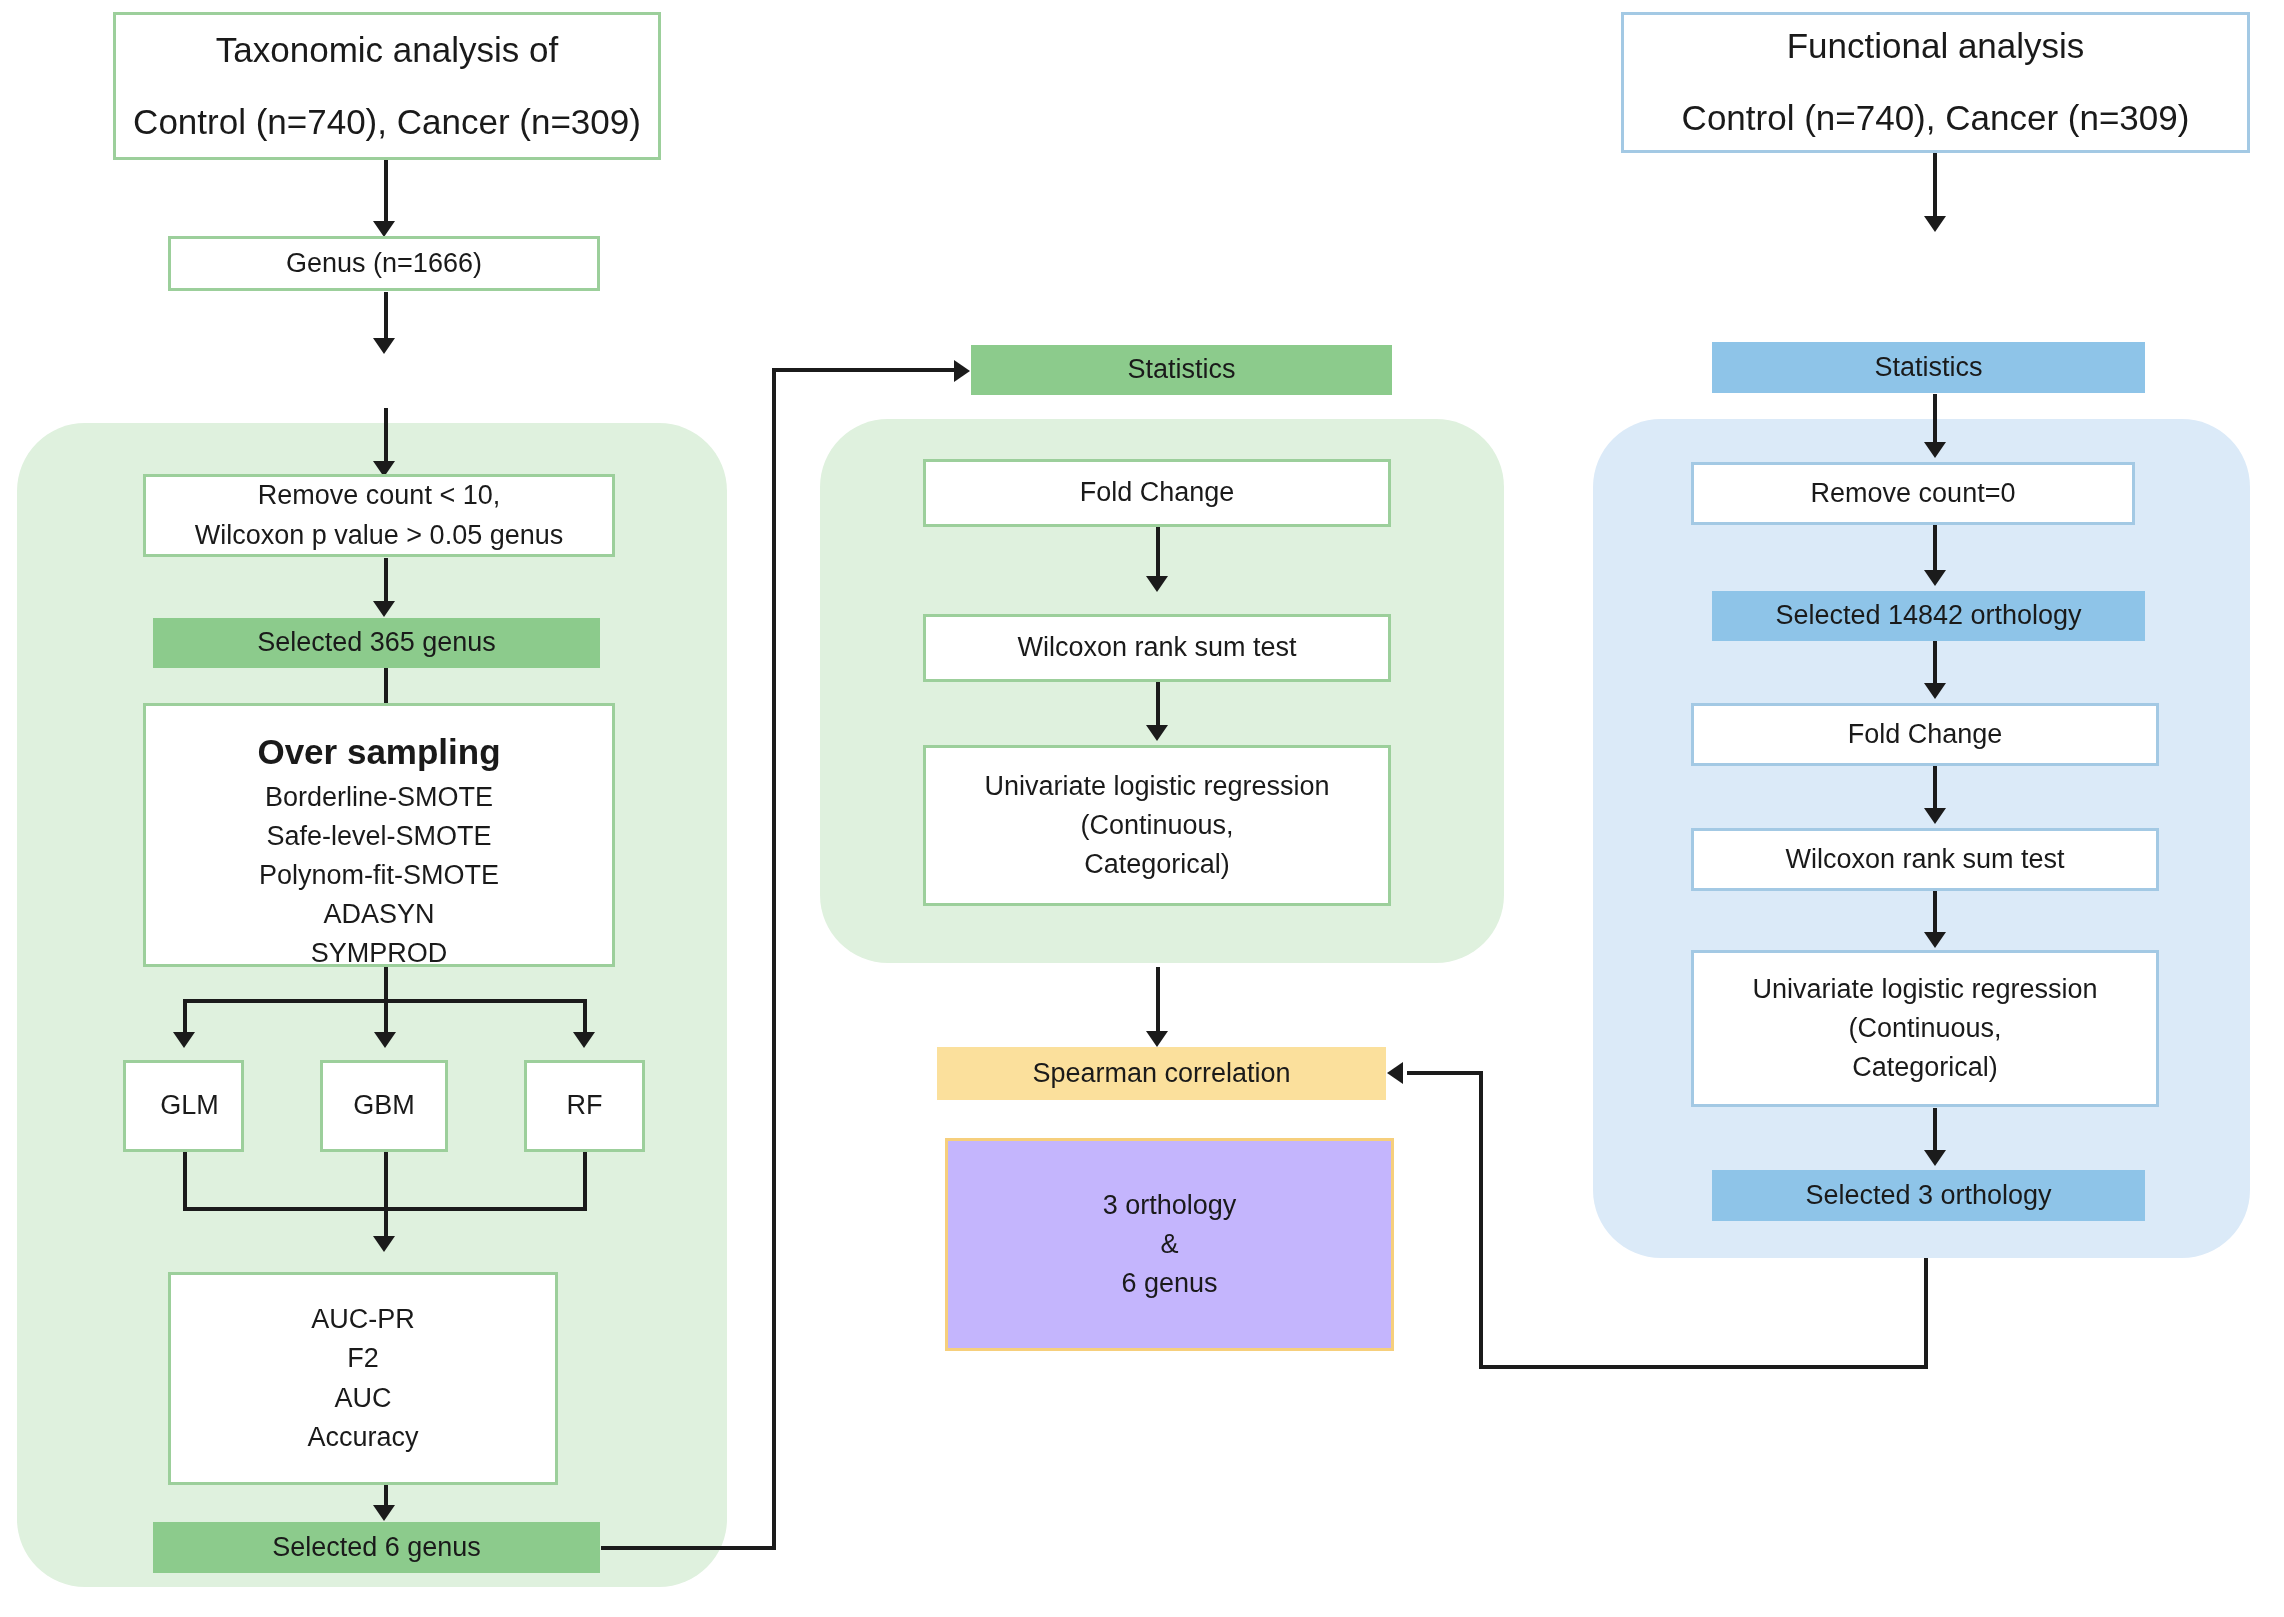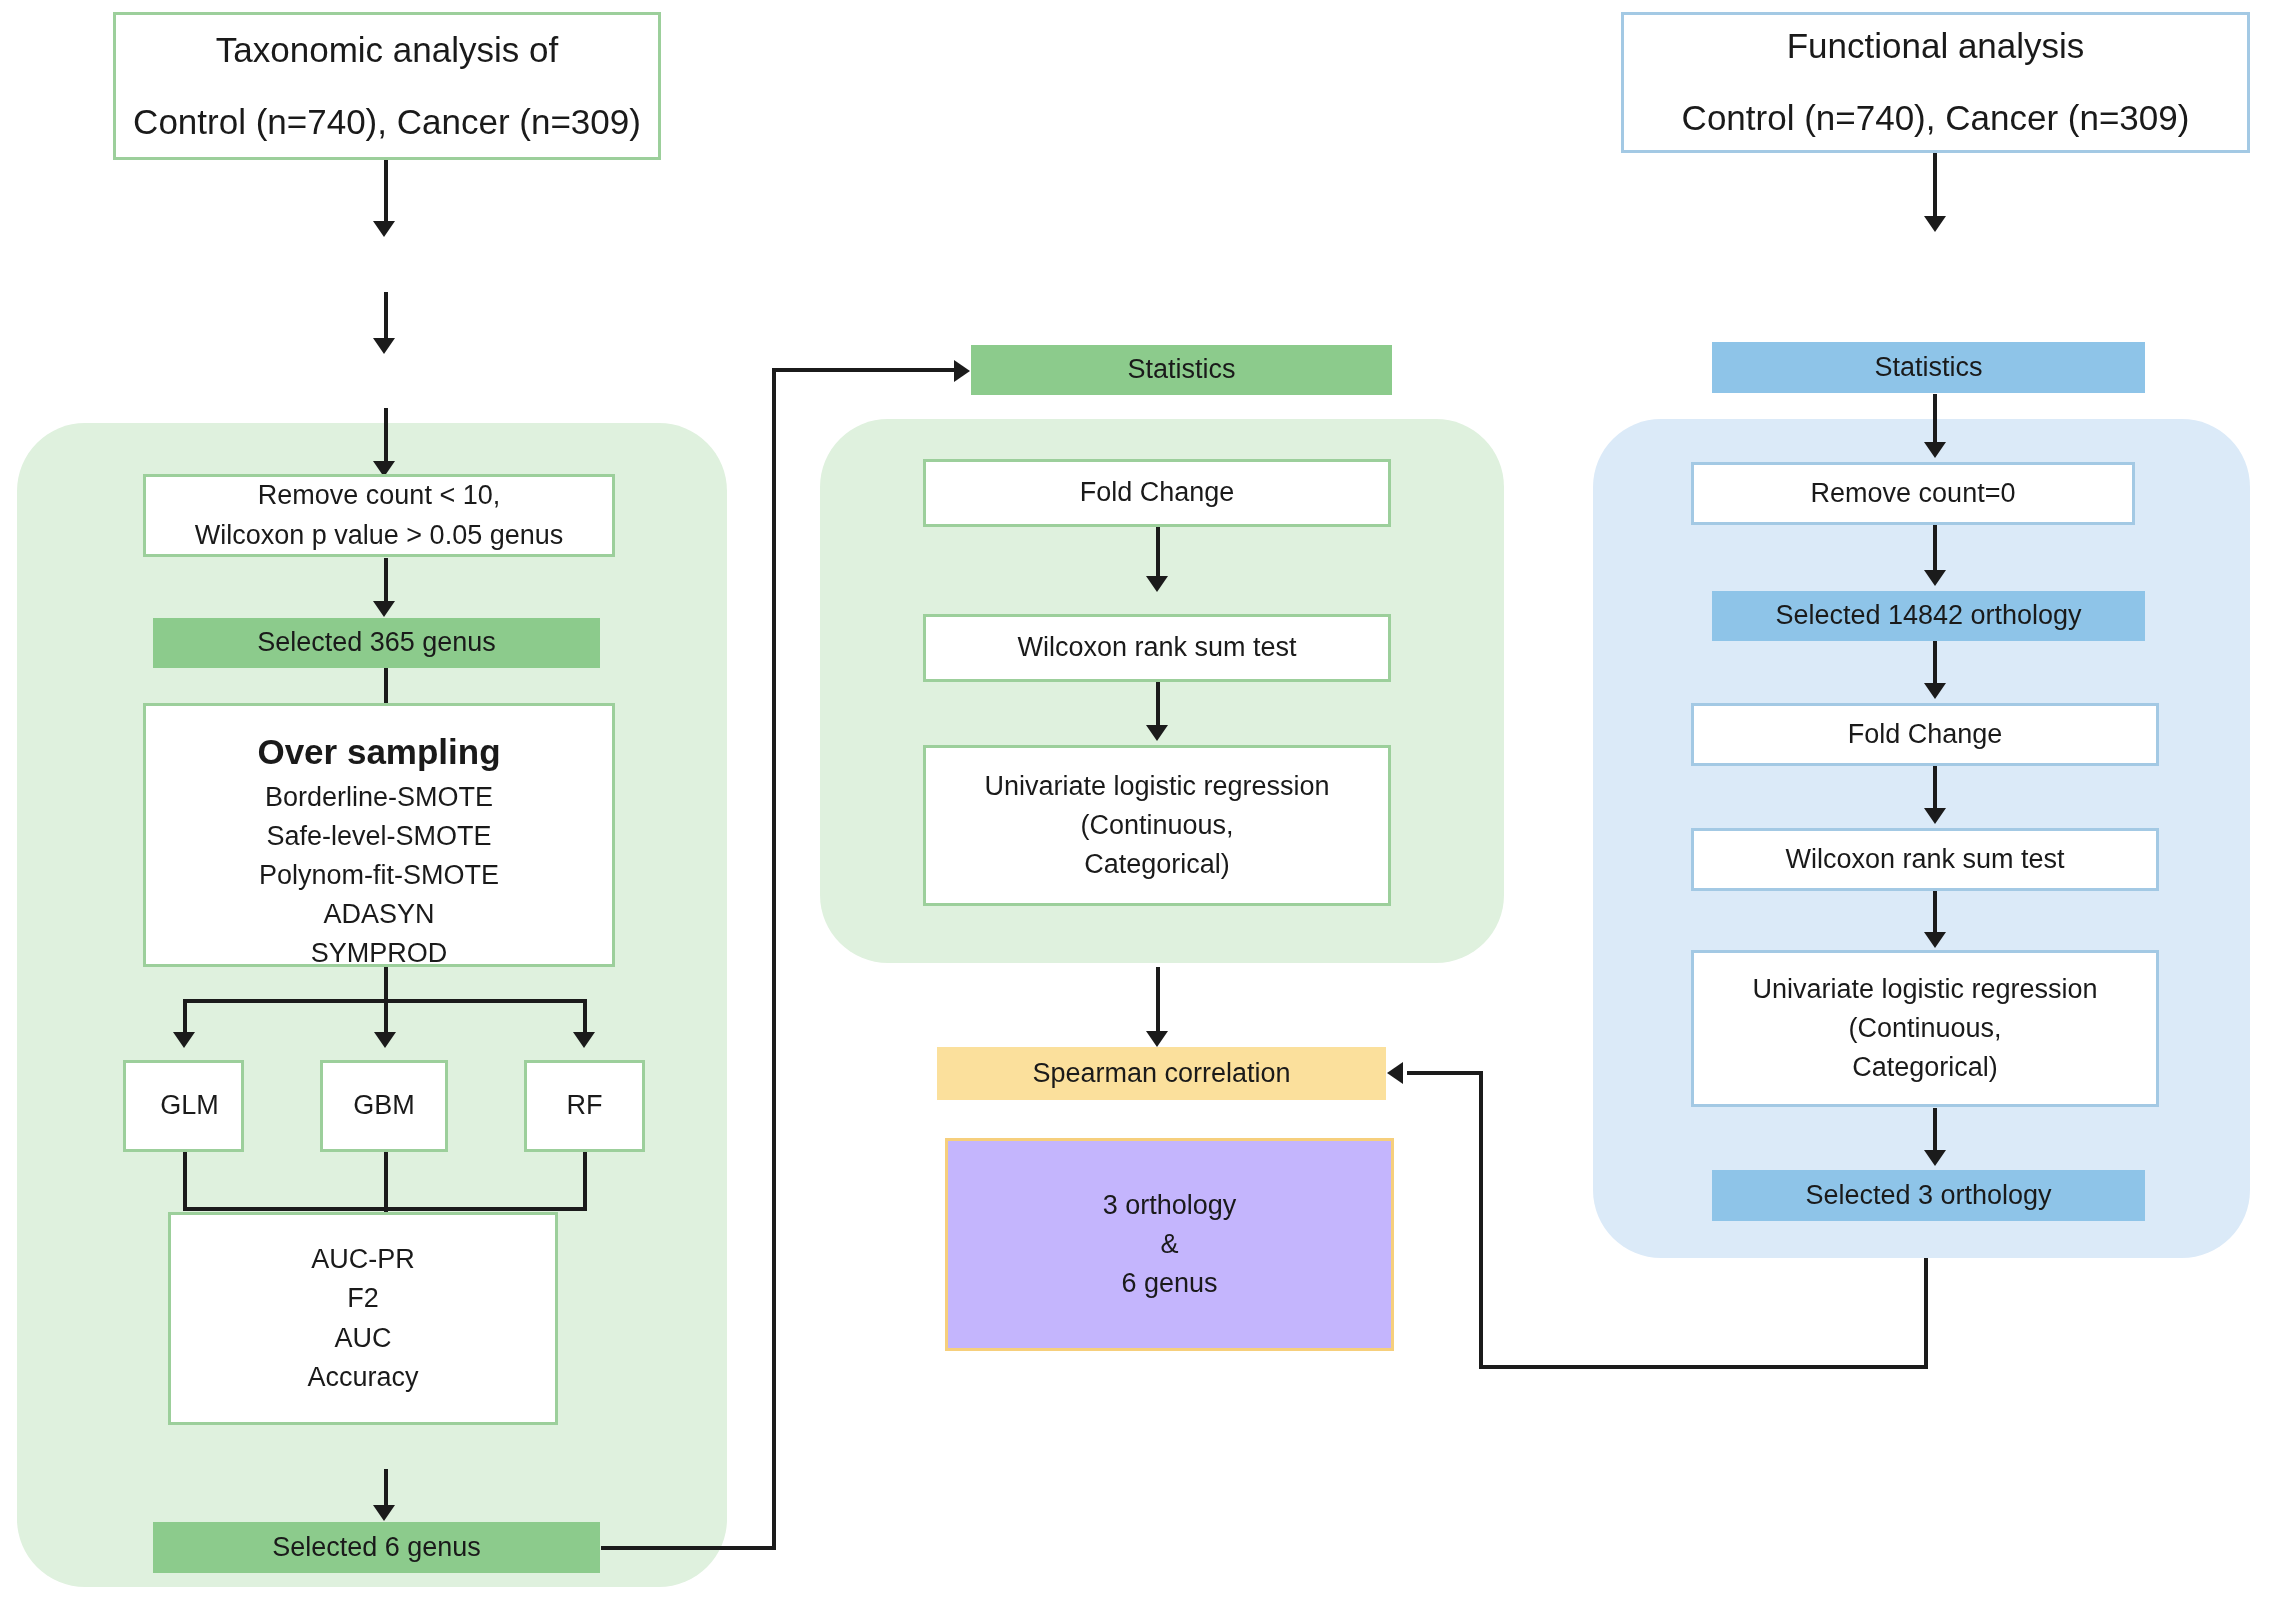--- a/index.html
+++ b/index.html
@@ -68,20 +68,23 @@
 
   <div class="node outline-green" style="left:113px;top:12px;width:548px;height:148px;">
     <span class="ln t38">Taxonomic analysis of</span>
     <span class="gap"></span>
     <span class="ln t38">Control (n=740), Cancer (n=309)</span>
   </div>
 
   <div class="ln-v" style="left:384px;top:160px;height:63px;"></div>
   <div class="arw arw-down" style="left:373px;top:221px;"></div>
 
+  <div class="node outline-green" style="left:168px;top:236px;width:432px;height:55px;">
+    <span class="ln t36">Genus (n=1666)</span>
+  </div>
 
   <div class="ln-v" style="left:384px;top:292px;height:50px;"></div>
   <div class="arw arw-down" style="left:373px;top:338px;"></div>
 
 
   <div class="ln-v" style="left:384px;top:408px;height:56px;"></div>
   <div class="arw arw-down" style="left:373px;top:461px;"></div>
 
   <div class="node outline-green" style="left:143px;top:474px;width:472px;height:83px;">
     <span class="ln t36">Remove count &lt; 10,</span>
@@ -127,21 +130,21 @@
     <span class="ln t36">RF</span>
   </div>
 
   <div class="ln-v" style="left:183px;top:1152px;height:59px;"></div>
   <div class="ln-v" style="left:384px;top:1152px;height:59px;"></div>
   <div class="ln-v" style="left:583px;top:1152px;height:59px;"></div>
   <div class="ln-h" style="left:183px;top:1207px;width:403px;"></div>
   <div class="ln-v" style="left:384px;top:1207px;height:32px;"></div>
   <div class="arw arw-down" style="left:373px;top:1236px;"></div>
 
-  <div class="node outline-green" style="left:168px;top:1212px;width:390px;height:213px;">
+  <div class="node outline-green" style="left:168px;top:1272px;width:390px;height:213px;">
     <span class="ln t36">AUC-PR</span>
     <span class="ln t36">F2</span>
     <span class="ln t36">AUC</span>
     <span class="ln t36">Accuracy</span>
   </div>
 
   <div class="ln-v" style="left:384px;top:1469px;height:39px;"></div>
   <div class="arw arw-down" style="left:373px;top:1505px;"></div>
 
   <div class="node fill-green" style="left:153px;top:1522px;width:447px;height:51px;">

